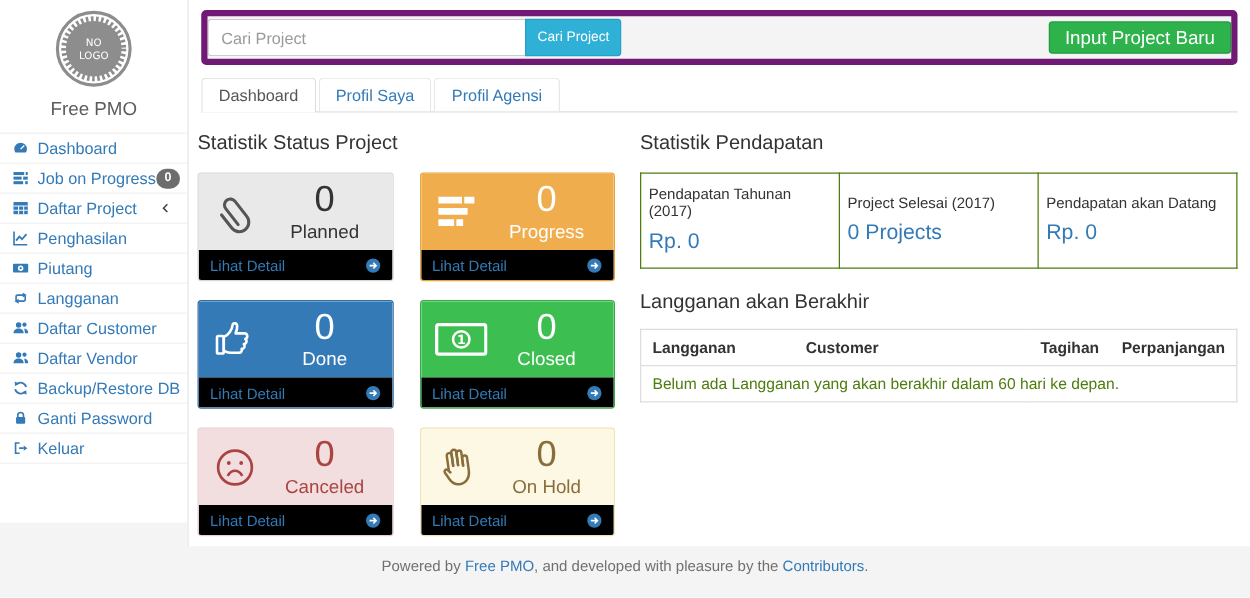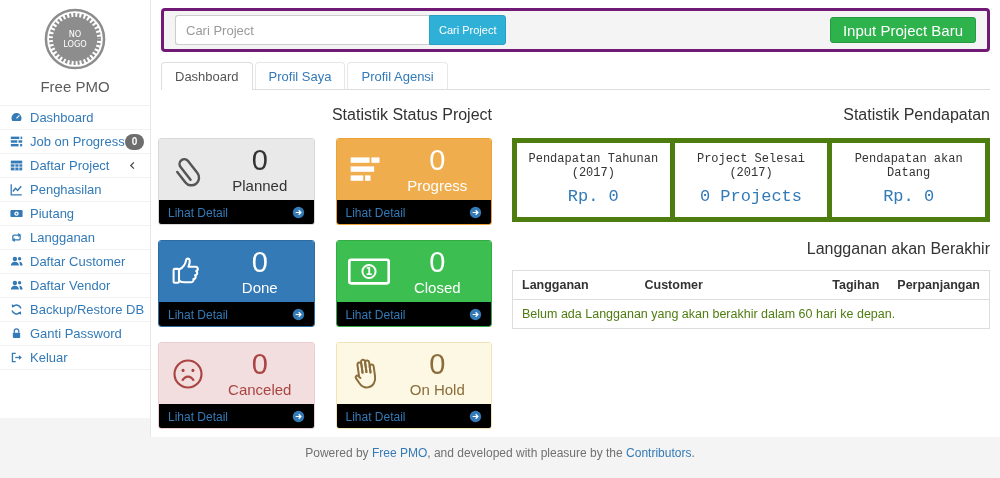--- a/index.html
+++ b/index.html
@@ -14,35 +14,35 @@
   .menu-item { height:24px; display:flex; align-items:center; padding:0 8px; border-bottom:1px solid #f1f1f1; font-size:13px; color:#337ab7; cursor:pointer; }
   .menu-icon { width:16px; margin-right:6px; display:flex; justify-content:center; align-items:center; flex:none; }
   .menu-icon svg { width:13px; height:13px; display:block; }
   .mlabel { white-space:nowrap; }
   .badge { margin-left:auto; margin-right:12px; background:#6d6d6d; color:#fff; font-size:10px; line-height:1; padding:3px 7px; border-radius:9px; font-weight:bold; }
   .chev { margin-left:auto; margin-right:4px; display:flex; }
   .chev svg { width:11px; height:11px; }
 
   
   .main { position:absolute; left:150px; top:0; width:850px; height:437px; background:#fff; border-left:1px solid #e7e7e7; }
-  .search-panel { margin:8px 10px 0; height:44px; background:#f4f4f4; border:3px solid #701a75; border-radius:4px; display:flex; align-items:center; padding:0 11px; }
+  .search-panel { margin:8px 10px 0; height:44px; background:#f4f4f4; border:5px solid #701a75; border-radius:4px; display:flex; align-items:center; padding:0 0; }
   .search-group { display:flex; }
   .search-input { width:254px; height:30px; border:1px solid #ccc; border-right:none; border-radius:3px 0 0 3px; padding:0 10px; font-size:13px; color:#555; background:#fff; outline:none; font-family:"Liberation Sans",sans-serif; }
   .search-input::placeholder { color:#9a9a9a; }
   .search-btn { height:30px; padding:0 9px; background:#2fb0d6; border:1px solid #28a0c4; color:#fff; font-size:11px; border-radius:0 3px 3px 0; cursor:pointer; font-family:"Liberation Sans",sans-serif; }
   .new-project-btn { margin-left:auto; height:26px; padding:0 12px; background:#2eb34c; border:1px solid #259a40; color:#fff; font-size:15px; border-radius:3px; cursor:pointer; font-family:"Liberation Sans",sans-serif; }
 
   .tabs { margin:10px 10px 0; border-bottom:1px solid #ddd; display:flex; height:28px; }
   .tab { padding:6px 13px; font-size:13px; color:#337ab7; border:1px solid #e7e7e7; border-bottom:none; background:#fff; border-radius:4px 4px 0 0; margin-right:2px; cursor:pointer; white-space:nowrap; }
   .tab.active { color:#555; border-color:#ddd; margin-bottom:-1px; padding-bottom:7px; }
 
   .content { display:flex; padding:4px 10px 0 7px; }
   .left-col { width:334px; flex:none; }
   .right-col { flex:1; margin-left:20px; }
-  .section-title { font-size:16px; color:#333; text-align:right; font-weight:normal; margin:12px 0 14px; }
+  .section-title { font-size:16px; color:#333; text-align:left; font-weight:normal; margin:12px 0 14px; }
 
   .cards { display:grid; grid-template-columns:1fr 1fr; gap:15px 21px; }
   .card { border:1px solid #ddd; border-radius:3px; overflow:hidden; }
   .card-body { height:61px; display:flex; align-items:center; padding:0 10px 0 11px; }
   .card-icon { width:46px; flex:none; display:flex; align-items:center; }
   .card-icon svg { display:block; }
   .card-center { flex:1; text-align:center; }
   .card-count { font-size:29px; line-height:1; }
   .card-label { font-size:15px; margin-top:2px; }
   .card-footer { height:24px; background:#000000; border-top:1px solid rgba(0,0,0,0.07); display:flex; align-items:center; justify-content:space-between; padding:0 9px; cursor:pointer; }
@@ -50,21 +50,21 @@
   .arrow-icon svg { width:13px; height:13px; display:block; }
 
   .card-default { border-color:#d8d8d8; } .card-default .card-body { background:#e9e9e9; color:#333; }
   .card-warning { border-color:#eca236; } .card-warning .card-body { background:#f0ad4e; color:#fff; }
   .card-primary { border-color:#2e6da4; } .card-primary .card-body { background:#337ab7; color:#fff; }
   .card-success { border-color:#35ab46; } .card-success .card-body { background:#3cbe50; color:#fff; }
   .card-danger  { border-color:#ebccd1; } .card-danger .card-body { background:#f2dede; color:#a94442; }
   .card-hold    { border-color:#f0e3b6; } .card-hold .card-body { background:#fcf8e3; color:#8a6d3b; }
 
   .stats-table { width:100%; border-collapse:collapse; }
-  .stats-table td { border:5px solid #4d7c0f; text-align:center; padding:9px 6px 11px; width:33.33%;font-family:Liberation Mono, monospace; }
+  .stats-table td { border:1px solid #4d7c0f; padding:9px 6px 11px; width:33.33%; }
   .stat-label { font-size:12px; color:#333; }
   .stat-value { font-size:17px; color:#337ab7; margin-top:7px; }
 
   .subs-title { margin:18px 0 12px; }
   .subs-table { width:100%; border-collapse:collapse; border:1px solid #ddd; font-size:12.5px; }
   .subs-table th { padding:7px 9px; text-align:left; border-bottom:1px solid #ddd; color:#333; }
   .subs-table th.num { text-align:right; }
   .subs-table td { padding:7px 9px; color:#4d7c0f; }
 
   .footer { position:absolute; left:0; top:446px; width:1000px; text-align:center; font-size:12px; color:#707070; }

